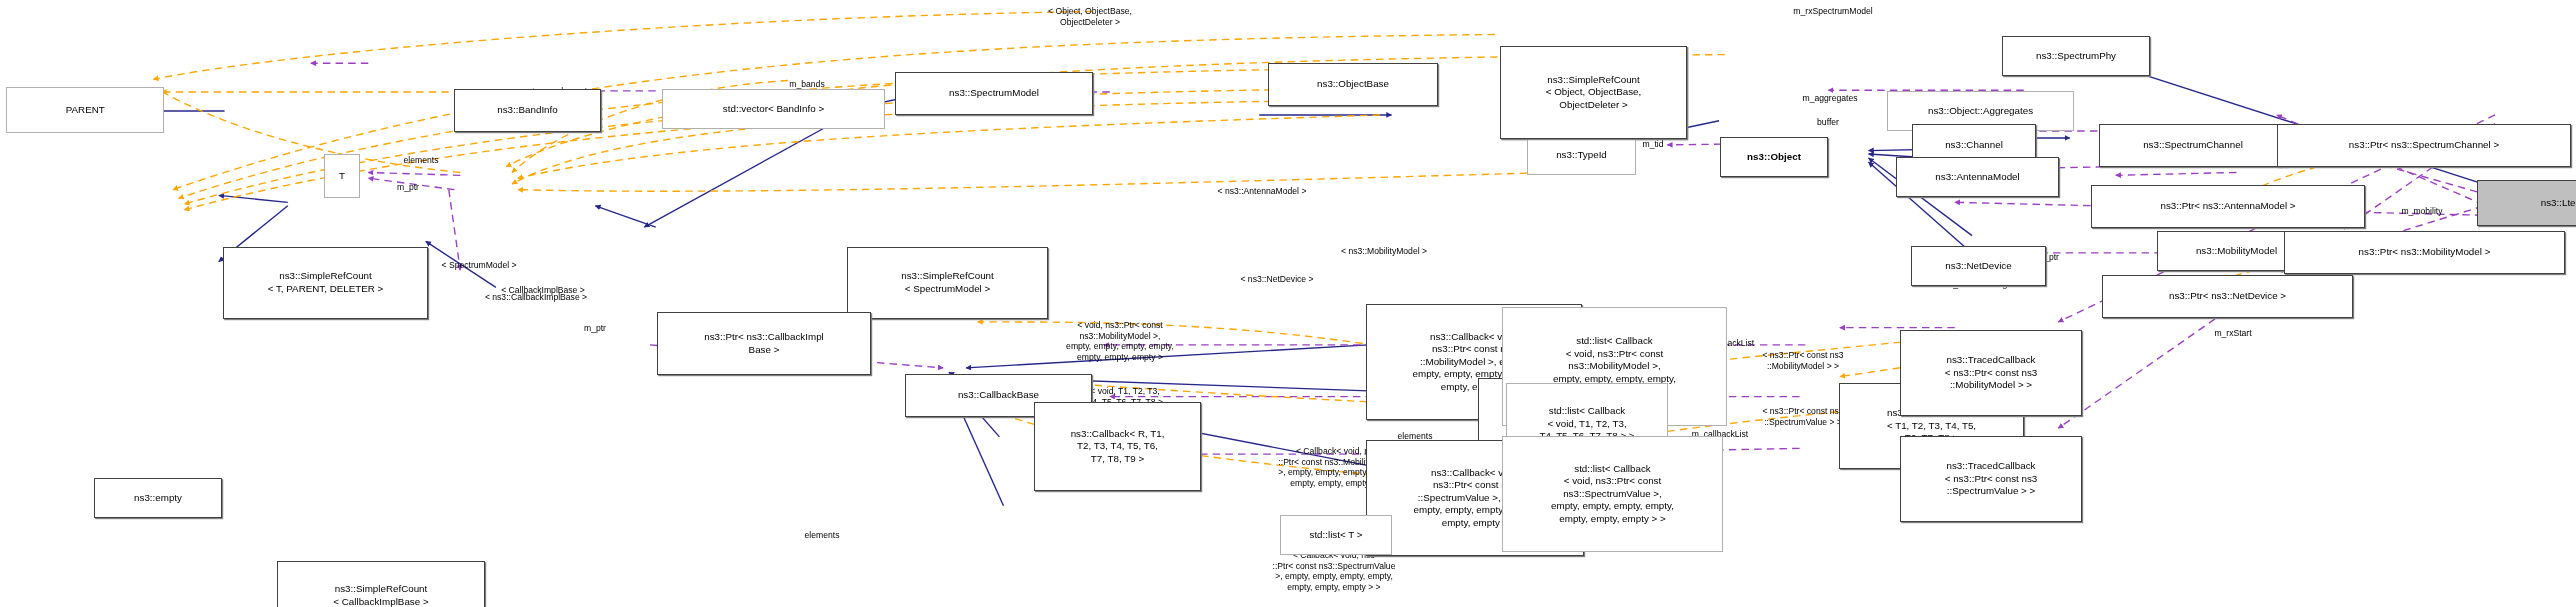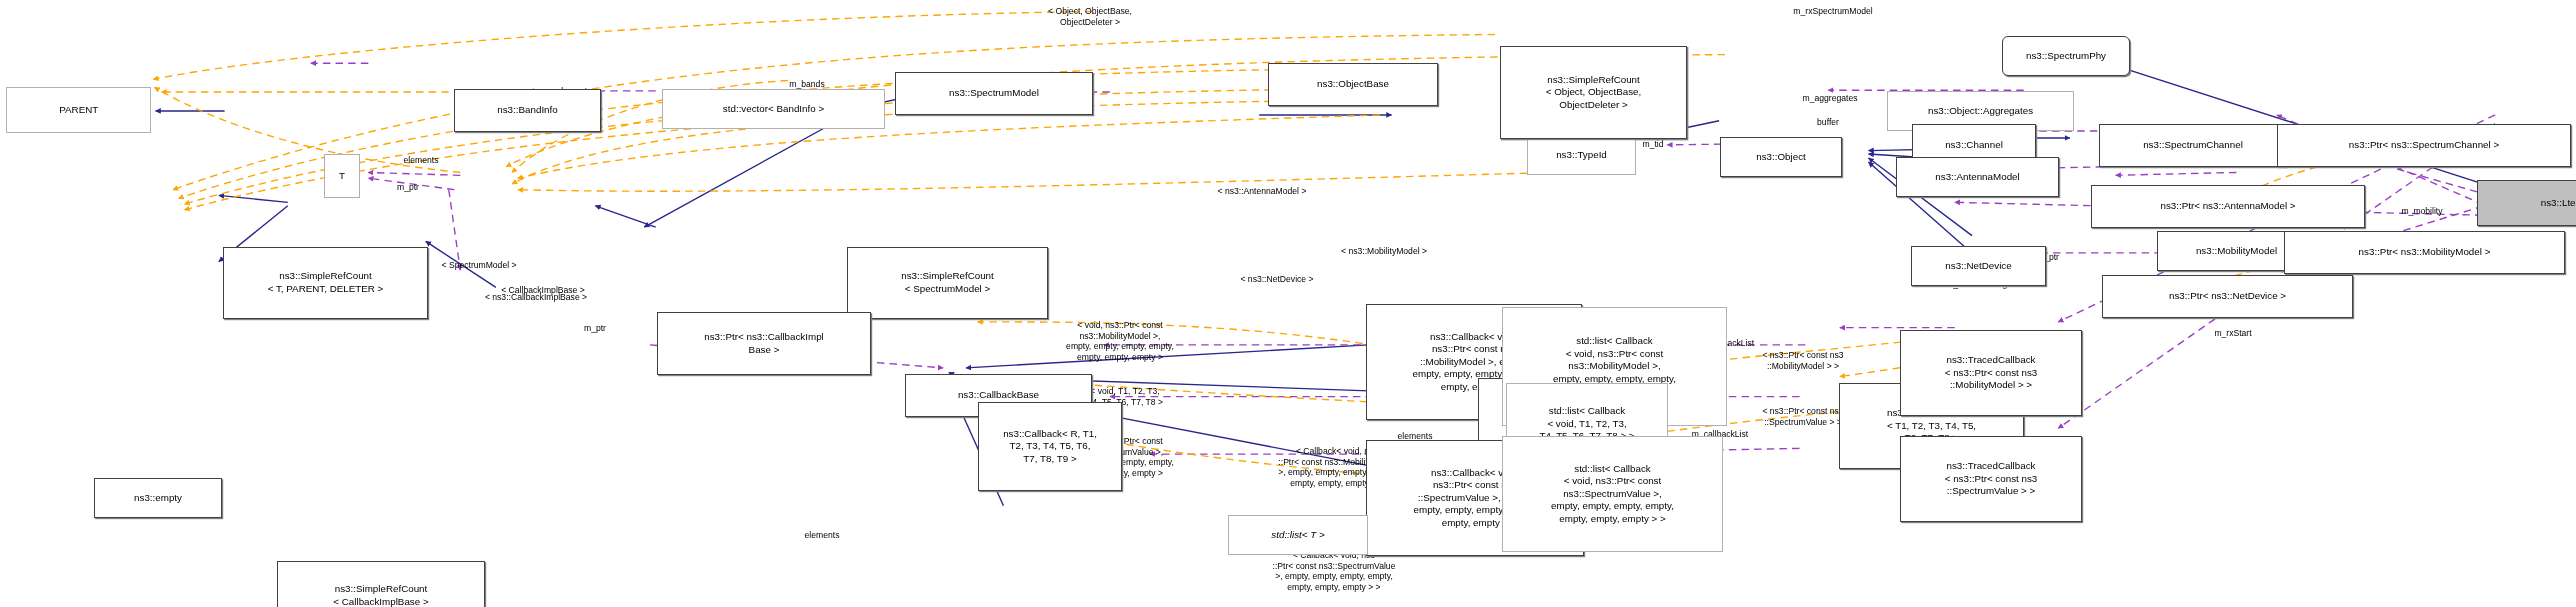--- a/index.html
+++ b/index.html
@@ -146,52 +146,52 @@
       <path d="M2430,830 C2100,800 1800,760 1700,700"></path>
       <path d="M3350,590 C3200,610 2600,650 2480,720"></path>
       <path d="M3350,700 C3200,720 2600,760 2480,860"></path>
       <path d="M3370,630 C3300,640 3240,650 3200,655"></path>
       <path d="M3370,690 C3300,700 3240,705 3200,700"></path>
       <path d="M4180,255 C4000,290 3900,330 3830,380"></path>
       <path d="M4180,420 C4000,450 3900,470 3830,500"></path>
     </g>
   </svg>
 
-<div class="node ext" style="left: 6.3px; top: 87px; width: 145px; min-height: 46px;">PARENT</div>
+<div class="node ext" style="left: 6.3px; top: 87px; width: 158px; min-height: 46px;">PARENT</div>
     <div class="node cls" style="left: 223px; top: 247px; width: 205px; min-height: 72px;">ns3::SimpleRefCount
 &lt; T, PARENT, DELETER &gt;</div>
     <div class="node cls" style="left: 847px; top: 247px; width: 201px; min-height: 72px;">ns3::SimpleRefCount
 &lt; SpectrumModel &gt;</div>
     <div class="node cls" style="left: 94px; top: 478px; width: 128px; min-height: 40px;">ns3::empty</div>
     <div class="node cls" style="left: 277px; top: 561px; width: 208px; min-height: 70px;">ns3::SimpleRefCount
 &lt; CallbackImplBase &gt;</div>
     <div class="node ext" style="left: 324px; top: 154px; width: 36px; min-height: 44px;">T</div>
     <div class="node cls" style="left: 454px; top: 89px; width: 147px; min-height: 43px;">ns3::BandInfo</div>
     <div class="node ext" style="left: 662px; top: 89px; width: 223px; min-height: 40px;">std::vector&lt; BandInfo &gt;</div>
     <div class="node cls" style="left: 895px; top: 72px; width: 198px; min-height: 43px;">ns3::SpectrumModel</div>
     <div class="node cls" style="left: 657px; top: 312px; width: 214px; min-height: 63px;">ns3::Ptr&lt; ns3::CallbackImpl
 Base &gt;</div>
     <div class="node cls" style="left: 905px; top: 374px; width: 187px; min-height: 43px;">ns3::CallbackBase</div>
-    <div class="node cls" style="left: 978px; top: 402px; width: 144px; min-height: 89px;">ns3::Callback&lt; R, T1,
+    <div class="node cls" style="left: 1034px; top: 402px; width: 167px; min-height: 89px;">ns3::Callback&lt; R, T1,
 T2, T3, T4, T5, T6,
 T7, T8, T9 &gt;</div>
     <div class="node cls" style="left: 1366px; top: 304px; width: 216px; min-height: 116px;">ns3::Callback&lt; void,
 ns3::Ptr&lt; const ns3
 ::MobilityModel &gt;, empty,
 empty, empty, empty, empty,
 empty, empty &gt;</div>
     <div class="node cls" style="left: 1478px; top: 378px; width: 182px; min-height: 89px;">ns3::Callback&lt; void,
 T1, T2, T3, T4, T5,
 T6, T7, T8 &gt;</div>
     <div class="node cls" style="left: 1366px; top: 440px; width: 218px; min-height: 116px;">ns3::Callback&lt; void,
 ns3::Ptr&lt; const ns3
 ::SpectrumValue &gt;, empty,
 empty, empty, empty, empty,
 empty, empty &gt;</div>
-    <div class="node ext" style="left: 1228px; top: 515px; width: 140px; min-height: 40px; font-style: italic;">std::list&lt; T &gt;</div>
+    <div class="node ext" style="left: 1280px; top: 515px; width: 112px; min-height: 40px;">std::list&lt; T &gt;</div>
     <div class="node ext" style="left: 1502px; top: 307px; width: 225px; min-height: 119px;">std::list&lt; Callback
 &lt; void, ns3::Ptr&lt; const
 ns3::MobilityModel &gt;,
 empty, empty, empty, empty,
 empty, empty, empty &gt; &gt;</div>
     <div class="node ext" style="left: 1506px; top: 383px; width: 162px; min-height: 82px;">std::list&lt; Callback
 &lt; void, T1, T2, T3,
 T4, T5, T6, T7, T8 &gt; &gt;</div>
     <div class="node ext" style="left: 1502px; top: 436px; width: 221px; min-height: 116px;">std::list&lt; Callback
 &lt; void, ns3::Ptr&lt; const
@@ -205,27 +205,27 @@
 &lt; ns3::Ptr&lt; const ns3
 ::MobilityModel &gt; &gt;</div>
     <div class="node cls" style="left: 1900px; top: 436px; width: 182px; min-height: 86px;">ns3::TracedCallback
 &lt; ns3::Ptr&lt; const ns3
 ::SpectrumValue &gt; &gt;</div>
     <div class="node cls" style="left: 1268px; top: 63px; width: 170px; min-height: 43px;">ns3::ObjectBase</div>
     <div class="node cls" style="left: 1500px; top: 46px; width: 187px; min-height: 93px;">ns3::SimpleRefCount
 &lt; Object, ObjectBase,
 ObjectDeleter &gt;</div>
     <div class="node ext" style="left: 1527px; top: 135px; width: 109px; min-height: 40px;">ns3::TypeId</div>
-    <div class="node cls" style="left: 1720px; top: 137px; width: 122px; min-height: 40px;">ns3::Object</div>
+    <div class="node cls" style="left: 1720px; top: 137px; width: 108px; min-height: 40px; font-weight: bold;">ns3::Object</div>
     <div class="node ext" style="left: 1887px; top: 91px; width: 187px; min-height: 40px;">ns3::Object::Aggregates</div>
     <div class="node cls" style="left: 1912px; top: 124px; width: 124px; min-height: 43px;">ns3::Channel</div>
     <div class="node cls" style="left: 1896px; top: 157px; width: 163px; min-height: 40px;">ns3::AntennaModel</div>
     <div class="node cls" style="left: 2157px; top: 231px; width: 159px; min-height: 40px;">ns3::MobilityModel</div>
     <div class="node cls" style="left: 1911px; top: 246px; width: 135px; min-height: 40px;">ns3::NetDevice</div>
-    <div class="node cls" style="left: 2002px; top: 36px; width: 128px; min-height: 40px; border-radius: 6px;">ns3::SpectrumPhy</div>
+    <div class="node cls" style="left: 2002px; top: 36px; width: 148px; min-height: 40px;">ns3::SpectrumPhy</div>
     <div class="node cls" style="left: 1500px; top: 46px; width: 187px; min-height: 93px;">ns3::SimpleRefCount
 &lt; Object, ObjectBase,
 ObjectDeleter &gt;</div>
     <div class="node cls" style="left: 2099px; top: 124px; width: 188px; min-height: 43px;">ns3::SpectrumChannel</div>
     <div class="node cls" style="left: 2277px; top: 124px; width: 294px; min-height: 43px;">ns3::Ptr&lt; ns3::SpectrumChannel &gt;</div>
     <div class="node cls" style="left: 2091px; top: 185px; width: 274px; min-height: 43px;">ns3::Ptr&lt; ns3::AntennaModel &gt;</div>
     <div class="node cls" style="left: 2284px; top: 231px; width: 281px; min-height: 43px;">ns3::Ptr&lt; ns3::MobilityModel &gt;</div>
     <div class="node cls" style="left: 2102px; top: 275px; width: 251px; min-height: 43px;">ns3::Ptr&lt; ns3::NetDevice &gt;</div>
     <div class="node focus" style="left: 2477px; top: 180px; width: 251px; min-height: 46px;">ns3::LteSimpleSpectrumPhy</div>
     <div class="edge-label" style="left: 479px; top: 260px; transform: translateX(-50%);">&lt; SpectrumModel &gt;</div>

